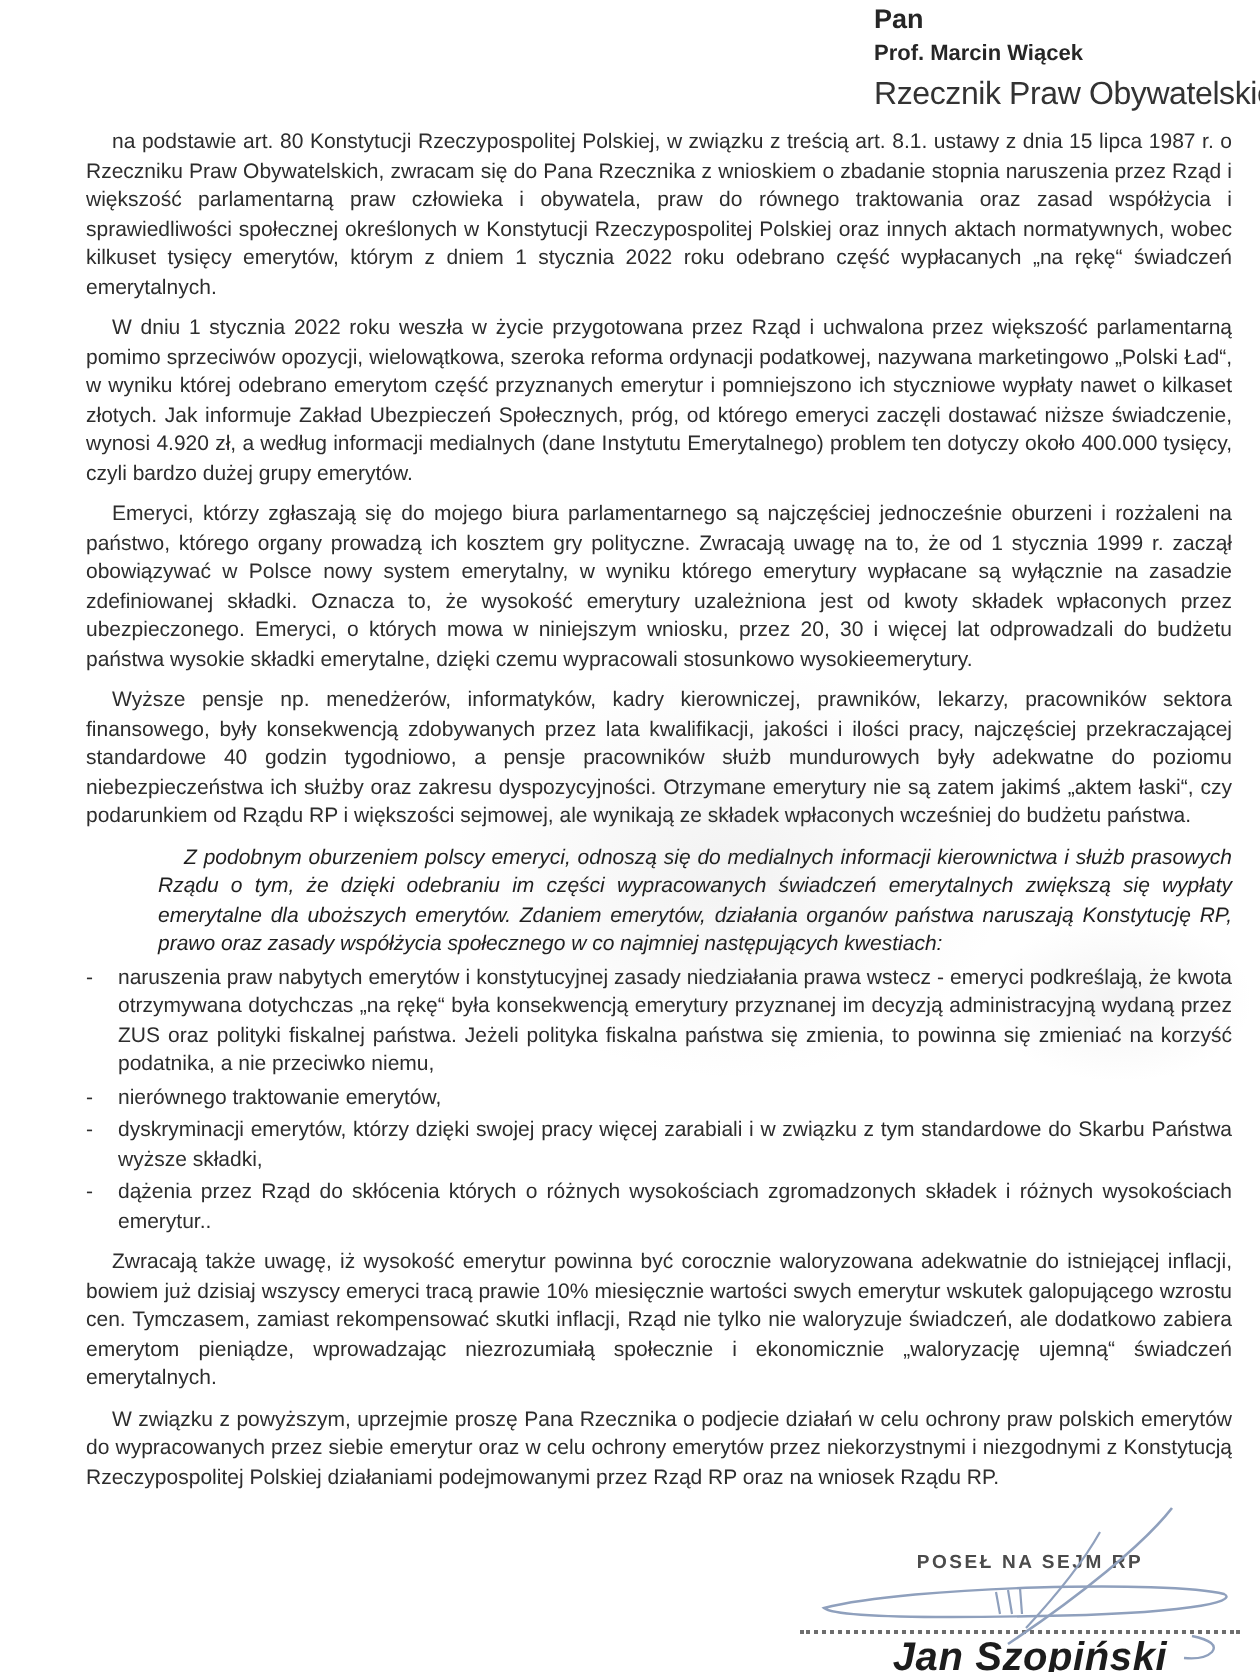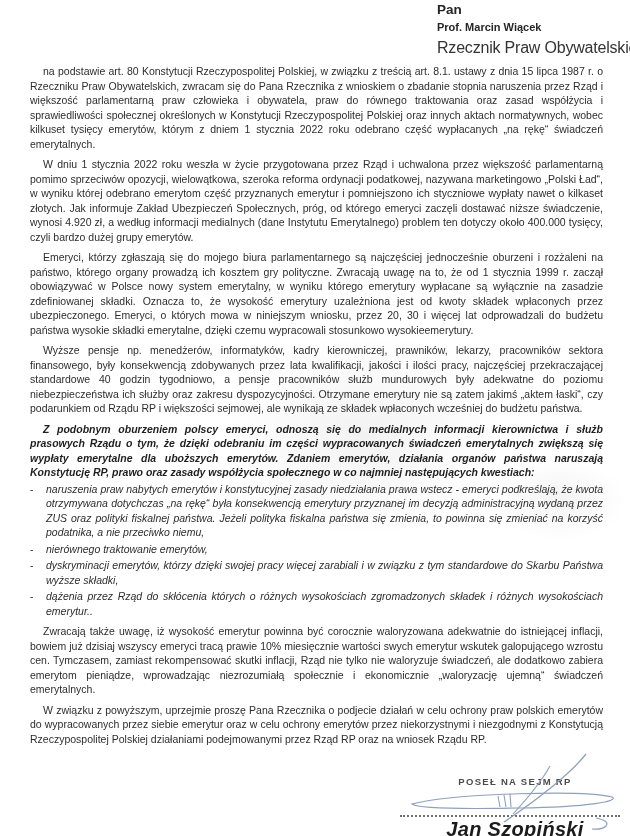--- a/index.html
+++ b/index.html
@@ -30,37 +30,38 @@
     left: 437px; top: 2px;
     line-height: 1.25;
     white-space: nowrap;
   }
   .recipient .r1 { font-weight: bold; font-size: 13.5px; color: #262626; }
   .recipient .r2 { font-weight: bold; font-size: 11px; color: #262626; margin-top: 2px; }
   .recipient .r3 { font-size: 16px; color: #333333; margin-top: 3px; letter-spacing: -0.2px; }
 
   .letter-body {
     position: absolute;
-    left: 30px; top: 64px; width: 573px;
+    left: 43px; top: 64px; width: 573px;
     font-size: 10.5px;
     line-height: 14.5px;
     text-align: justify;
     color: #2d2d2d;
   }
   .letter-body p { margin: 0 0 6px 0; text-indent: 13px; }
   .letter-body p.emphasis {
-    font-weight: bold;
+    font-weight: normal;
     font-style: italic;
     color: #1f1f1f;
     margin-bottom: 2px;
+    margin-left: 36px;
   }
   .bullet-list { margin: 0 0 6px 0; }
   .bullet-item { display: flex; margin: 0 0 2px 0; }
   .bullet-item .dash { flex: none; width: 16px; }
-  .bullet-item .btext { flex: 1; text-align: justify; font-style: italic; }
+  .bullet-item .btext { flex: 1; text-align: justify; }
 
   .sig-block {
     position: absolute;
     left: 400px; top: 776px; width: 230px;
   }
   .sig-role {
     text-align: center;
     font-size: 9.5px;
     font-weight: bold;
     letter-spacing: 1.3px;

